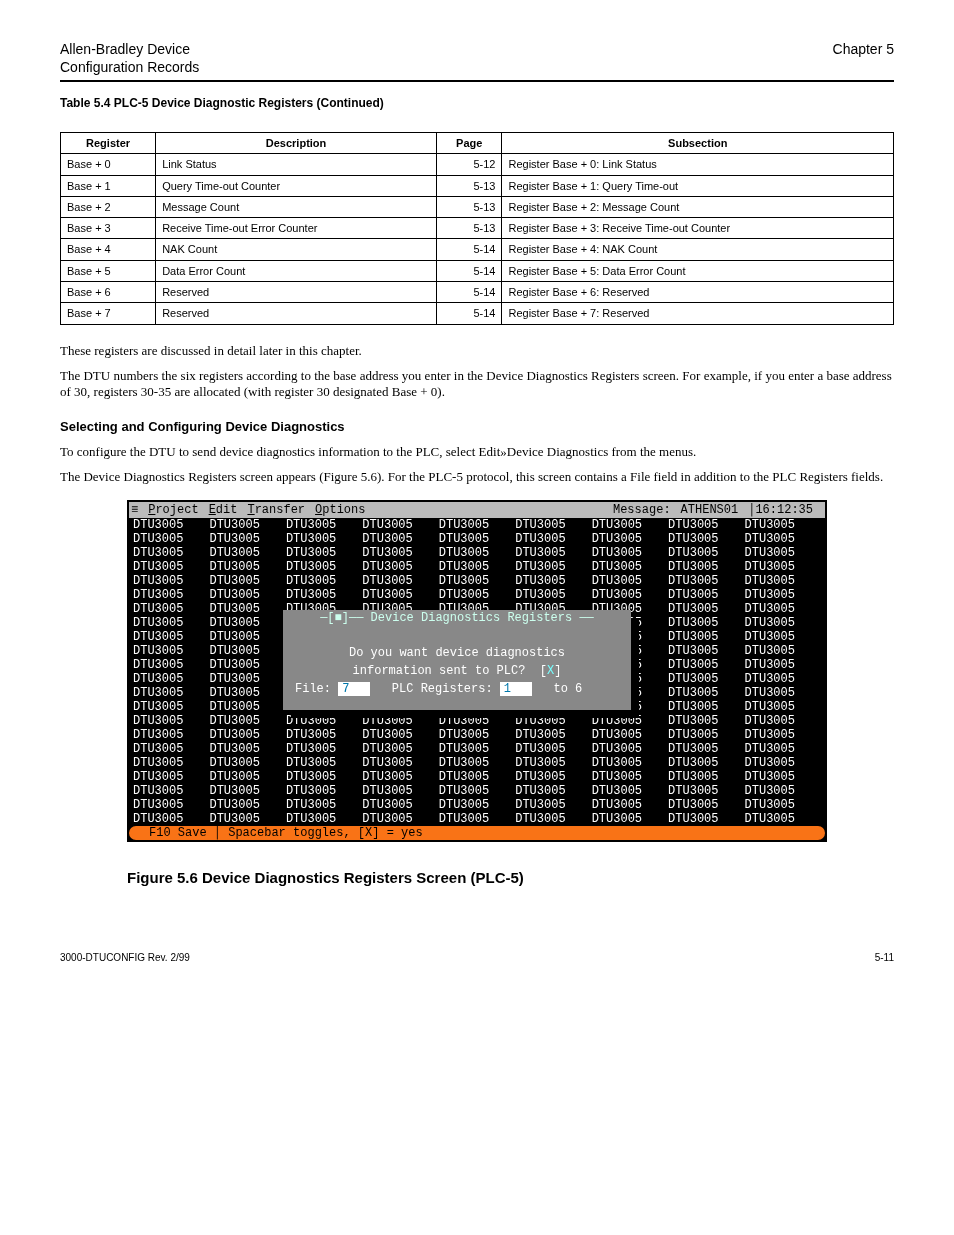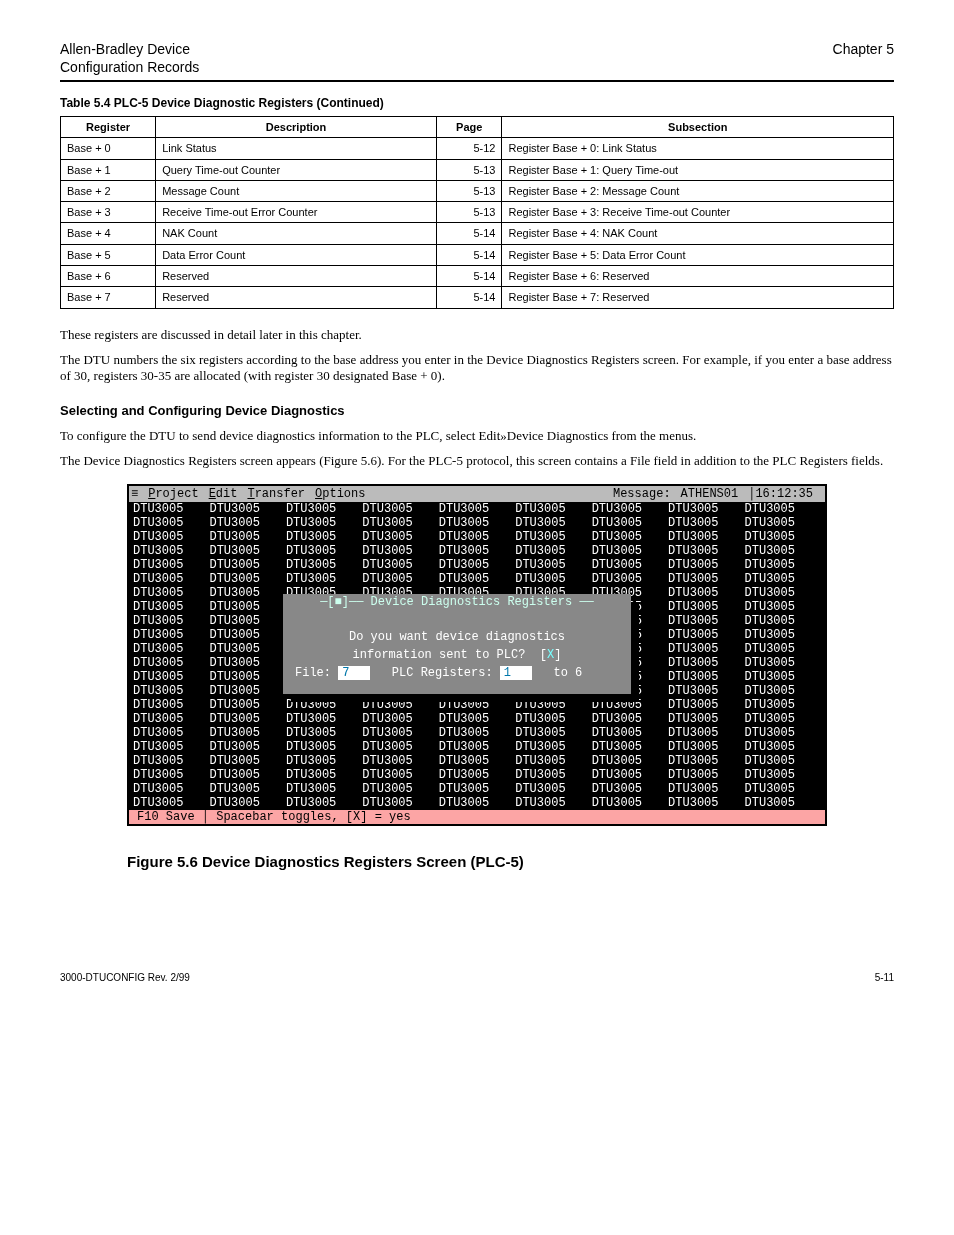--- a/index.html
+++ b/index.html
@@ -25,21 +25,21 @@
   }
   .hr {
     border: 0;
     border-top: 2px solid #000;
     margin: 4px 0 14px 0;
   }
   .caption {
     font-family: Arial, Helvetica, sans-serif;
     font-weight: bold;
     font-size: 12px;
-    margin-bottom: 4px;
+    margin-bottom: 20px;
   }
   table.reg-table {
     border-collapse: collapse;
     width: 100%;
     font-family: Arial, Helvetica, sans-serif;
     font-size: 11px;
   }
   table.reg-table th, table.reg-table td {
     border: 1px solid #000;
     padding: 3px 6px;
@@ -99,24 +99,25 @@
   .term-grid {
     display: grid;
     grid-template-columns: repeat(9, 1fr);
     padding: 0 4px;
   }
   .term-grid span {
     white-space: nowrap;
     overflow: hidden;
   }
   .term-status {
-    background: #fca5a5;
+    background: #f97316;
     color: #000;
-    padding: 0 8px;
+    padding: 0 20px;
     white-space: pre;
+    border-radius: 7px;
   }
   
   .dlg {
     position: absolute;
     top: 108px;
     left: 154px;
     width: 348px;
     background: #888;
     color: #fff;
     padding: 0;
@@ -160,21 +161,21 @@
   .dlg-btn .hot { color: #ff0; }
   .figcap {
     font-family: Arial, Helvetica, sans-serif;
     font-size: 15px;
     font-weight: bold;
     margin-top: 26px;
   }
   .footer {
     font-family: Arial, Helvetica, sans-serif;
     font-size: 10px;
-    margin-top: 100px;
+    margin-top: 64px;
     display: flex;
     justify-content: space-between;
     gap: 32px;
   }
 </style>
 </head>
 <body>
 
 <div class="page-header">
   <div>

